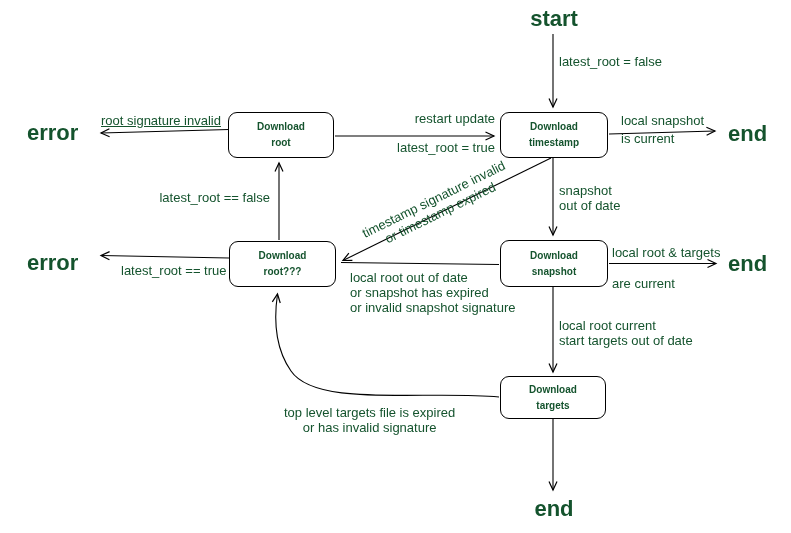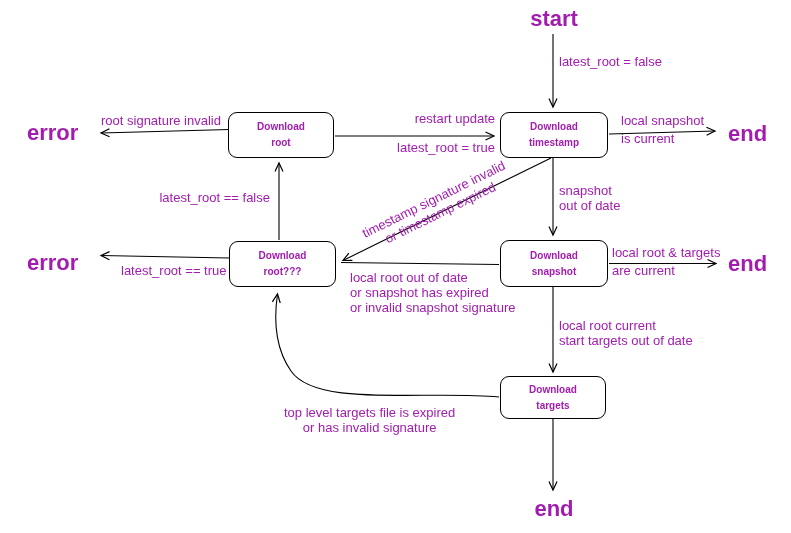--- a/index.html
+++ b/index.html
@@ -1,18 +1,18 @@
 <!DOCTYPE html>
 <html><head>
 <meta charset="utf-8">
 <style>
   html,body { margin:0; padding:0; background:#ffffff; }
   .canvas {
     position:relative; width:791px; height:533px; background:#ffffff;
-    font-family:"Liberation Sans", sans-serif; color:#a21caf; overflow:hidden;
+    font-family:"Liberation Sans", sans-serif; color:#14532d; overflow:hidden;
   }
   svg.edges { position:absolute; left:0; top:0; width:791px; height:533px; }
   .node {
     position:absolute; box-sizing:border-box;
     border:1.5px solid #000; border-radius:9px; background:#fff;
     display:flex; flex-direction:column; align-items:center; justify-content:center;
     font-weight:bold; font-size:10px; line-height:16px; text-align:center;
   }
   .terminal { position:absolute; font-weight:bold; font-size:22px; line-height:24px; }
   .elabel { position:absolute; font-size:13px; line-height:15px; white-space:nowrap; }
@@ -74,21 +74,21 @@
     <span>Download</span>
     <span>snapshot</span>
   </div>
   <div class="node" style="left:500px; top:376px; width:106px; height:43px;">
     <span>Download</span>
     <span>targets</span>
   </div>
 
   <div class="elabel" style="left:559px; top:54px;">latest_root = false</div>
 
-  <div class="elabel" style="left:101px; top:113px;">root signature invalid</div>
+  <div class="elabel" style="left:101px; top:113px;text-decoration:underline;">root signature invalid</div>
 
   <div class="elabel center" style="left:335px; top:111px; width:160px;">restart update</div>
   <div class="elabel center" style="left:335px; top:140px; width:160px;">latest_root = true</div>
 
   <div class="elabel" style="left:613px; top:113px;margin-left:8px;">
     <div>local snapshot</div>
     <div style="margin-top:3px;">is current</div>
   </div>
 
   <div class="elabel right" style="left:153px; top:190px; width:117px;">latest_root == false</div>
@@ -106,21 +106,21 @@
   <div class="elabel" style="left:350px; top:270px;">
     <div>local root out of date</div>
     <div>or snapshot has expired</div>
     <div>or invalid snapshot signature</div>
   </div>
 
   <div class="elabel" style="left:113px; top:263px;margin-left:8px;">latest_root == true</div>
 
   <div class="elabel" style="left:612px; top:245px;">
     <div>local root &amp; targets</div>
-    <div style="margin-top:3px;">are current</div>
+    <div style="margin-top:16px;">are current</div>
   </div>
 
   <div class="elabel" style="left:559px; top:318px;">
     <div>local root current</div>
     <div>start targets out of date</div>
   </div>
 
   <div class="elabel" style="left:284px; top:405px;text-align:center;">
     <div>top level targets file is expired</div>
     <div>or has invalid signature</div>

